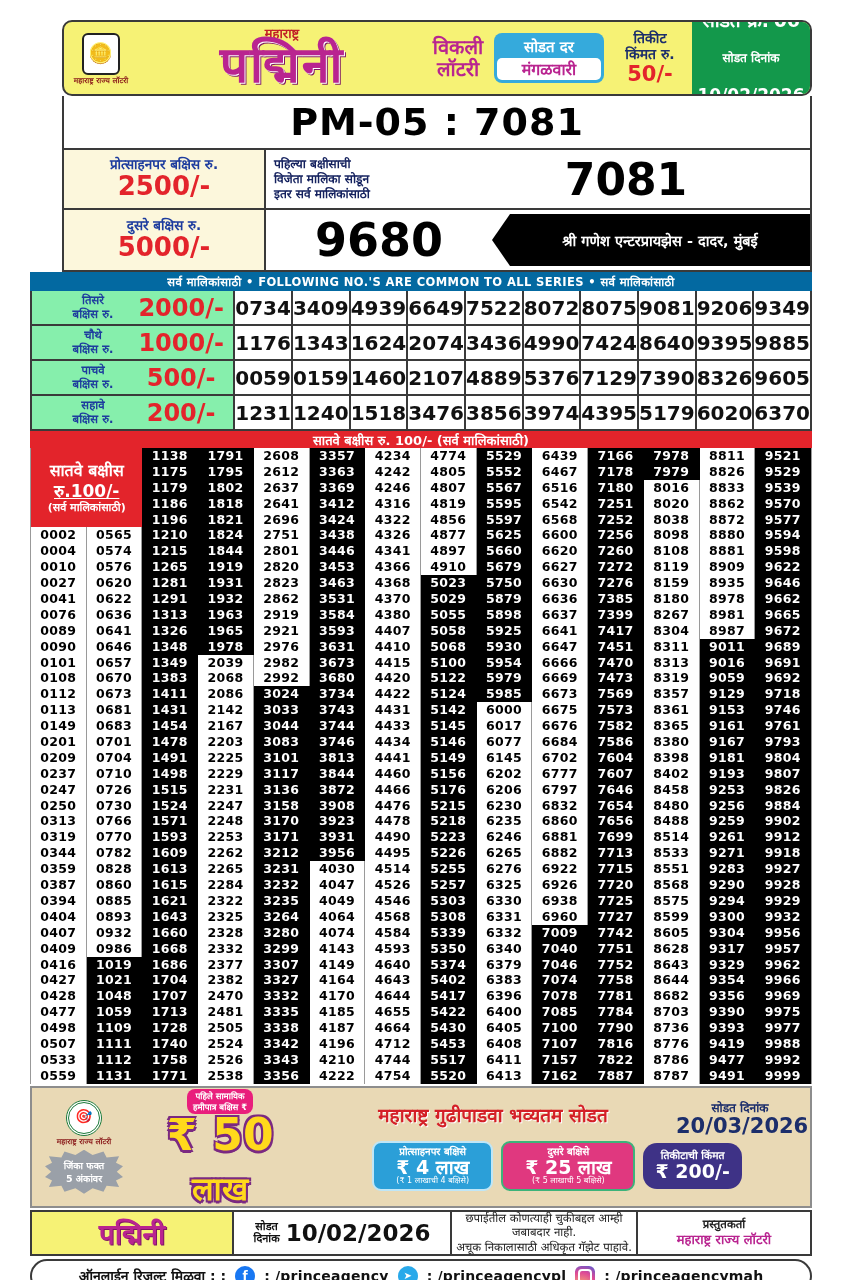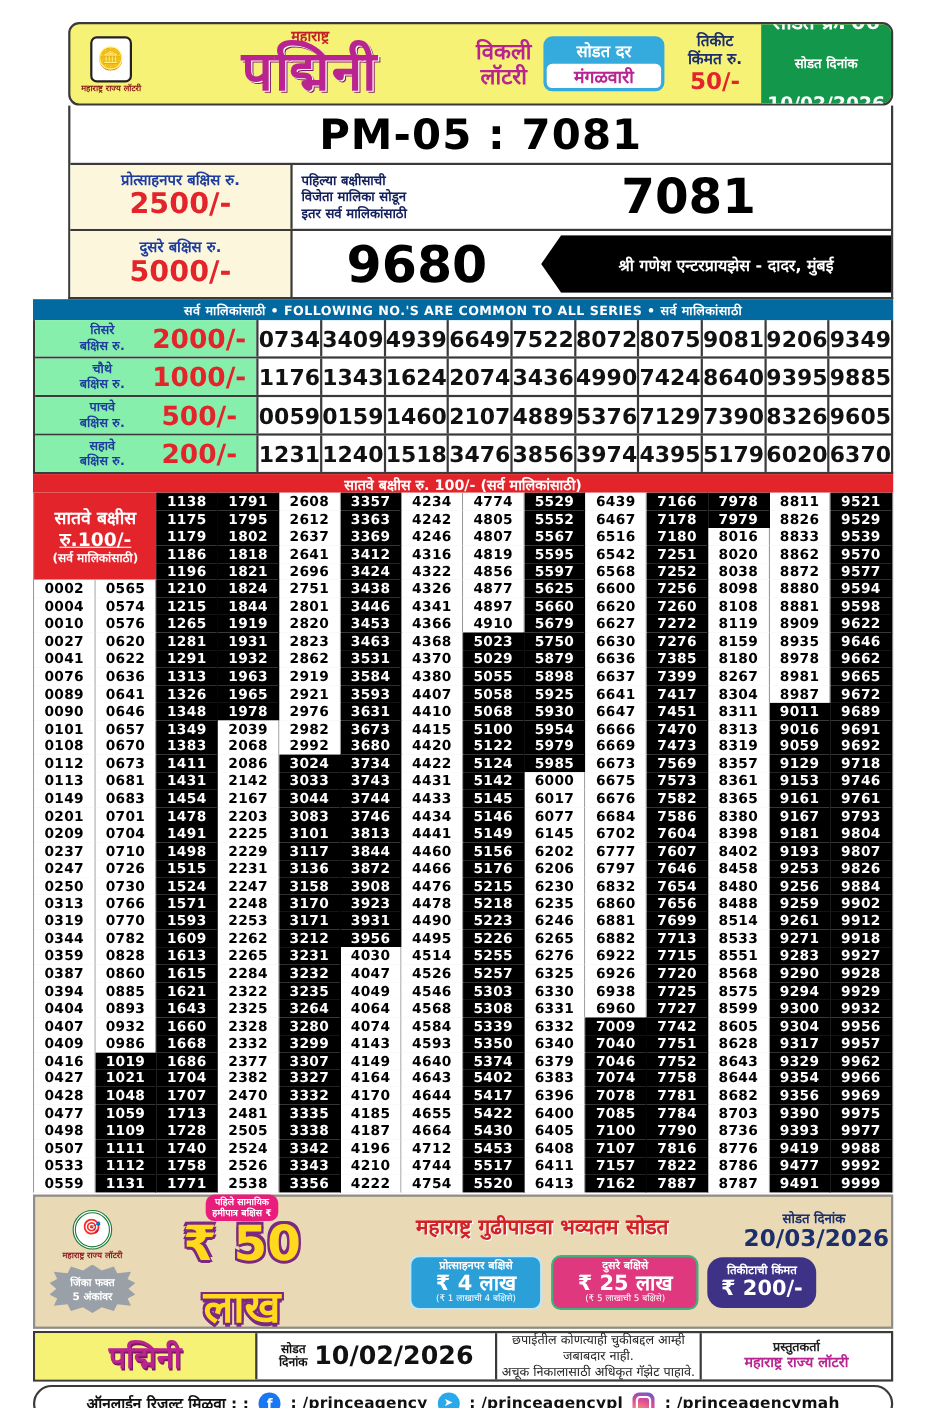--- a/index.html
+++ b/index.html
@@ -82,21 +82,21 @@
     background:#fff;font-size:14px;line-height:26px;}
   .bcap{font-size:7.5px;font-weight:bold;color:#8a1a1a;}
   .star{margin:4px auto 0;width:78px;height:44px;background:#9aa0a8;color:#fff;font-weight:bold;
     font-size:9.5px;display:flex;flex-direction:column;justify-content:center;text-align:center;
     clip-path:polygon(50% 0,61% 12%,75% 4%,79% 18%,95% 15%,91% 30%,100% 38%,92% 50%,100% 62%,91% 70%,95% 85%,79% 82%,75% 96%,61% 88%,50% 100%,39% 88%,25% 96%,21% 82%,5% 85%,9% 70%,0 62%,8% 50%,0 38%,9% 30%,5% 15%,21% 18%,25% 4%,39% 12%);}
   .fifty{width:168px;text-align:center;}
   .badge-pink{display:inline-block;background:#e91e7c;color:#fff;border-radius:8px;
     font-size:8.5px;font-weight:bold;padding:2px 6px;line-height:1.2;}
   .fiftybig{font-weight:900;color:#ffd91c;line-height:.95;
     text-shadow:-2px -2px 0 #7b2982,2px -2px 0 #7b2982,-2px 2px 0 #7b2982,2px 2px 0 #7b2982,0 3px 0 #7b2982;}
-  .fiftybig .n{font-size:44px;} .fiftybig .w{font-size:40px;margin-top:18px;}
+  .fiftybig .n{font-size:44px;} .fiftybig .w{font-size:32px;margin-top:18px;}
   .bright{flex:1;display:flex;flex-direction:column;justify-content:center;gap:4px;}
   .btop{display:flex;align-items:flex-start;}
   .bhead{flex:1;color:#d42027;font-weight:900;font-size:19px;text-align:center;
     text-shadow:1px 1px 0 #fff;}
   .bdate{width:128px;text-align:center;color:#1c2e6b;line-height:1.05;}
   .bdate .dl{font-size:12px;font-weight:bold;}
   .bdate .dv{font-size:21px;font-weight:900;}
   .bribs{display:flex;gap:8px;justify-content:center;align-items:center;}
   .rib{border-radius:9px;color:#fff;text-align:center;padding:3px 22px;line-height:1.1;}
   .rib .rl{font-size:10px;font-weight:bold;}

